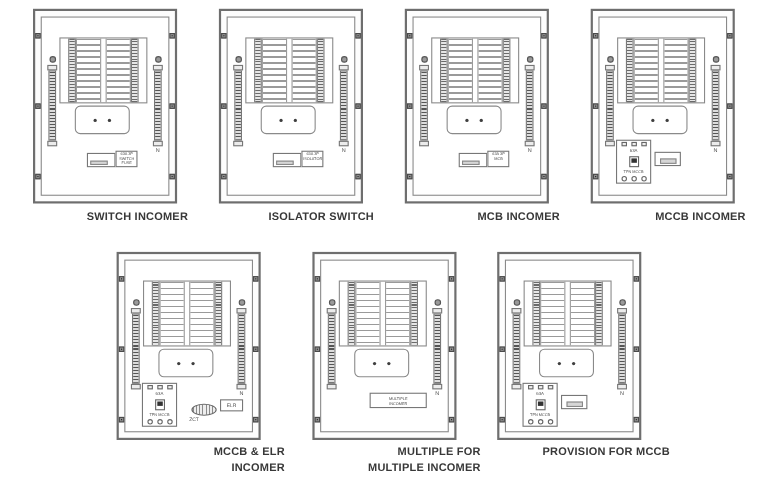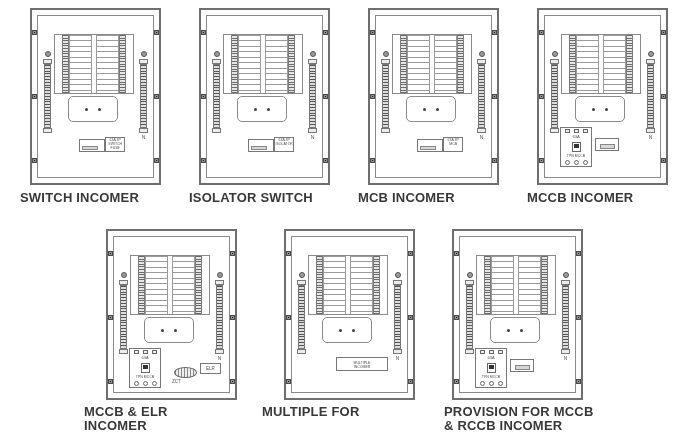--- a/index.html
+++ b/index.html
@@ -61,21 +61,21 @@
   
   .zct{position:absolute;left:66px;top:136px;width:23px;height:11px;border:1px solid #666;border-radius:50%;box-sizing:border-box;
        background:repeating-linear-gradient(to right,#8a8a8a 0 1px,#ededed 1px 3px);}
   .zct-label{position:absolute;left:64px;top:148px;font-size:4.5px;line-height:5px;color:var(--tiny);}
   .elr-box{position:absolute;left:92px;top:132px;width:21px;height:11px;border:1px solid #777;box-sizing:border-box;background:#fff;
            font-size:4.5px;line-height:9px;text-align:center;color:var(--tiny);}
   
   .provision-box{position:absolute;left:50px;top:126px;width:52px;height:14px;border:1px solid #777;box-sizing:border-box;background:#fff;
                  font-size:3.5px;line-height:4px;text-align:center;color:var(--tiny);padding-top:3px;}
   
-  .caption{position:absolute;width:151px;text-align:left;font-size:13px;line-height:13px;font-weight:700;
+  .caption{position:absolute;width:151px;text-align:right;font-size:10px;line-height:13px;font-weight:700;
            color:#383838;letter-spacing:0.2px;}
   .caption.two{width:175px;line-height:14px;}
 </style>
 </head>
 <body>
 
 <div class="figure">
 
   <div class="panel" style="left:30px;top:8px">
   <div class="inner-frame"></div>
@@ -469,19 +469,19 @@
   <div class="caption" style="left:527px;top:191px">
     <div>MCCB INCOMER</div>
     <div></div>
   </div>
   <div class="caption two" style="left:84px;top:405px">
     <div>MCCB &amp; ELR</div>
     <div>INCOMER</div>
   </div>
   <div class="caption two" style="left:262px;top:405px">
     <div>MULTIPLE FOR</div>
-  </div>
-  <div class="caption two" style="left:444px;top:405px">
+    <div>MULTIPLE INCOMER</div>
+  </div>
+  <div class="caption two" style="left:434px;top:405px">
     <div>PROVISION FOR MCCB</div>
-    <div>&amp; RCCB INCOMER</div>
   </div>
 
 </div>
 
 </body></html>

